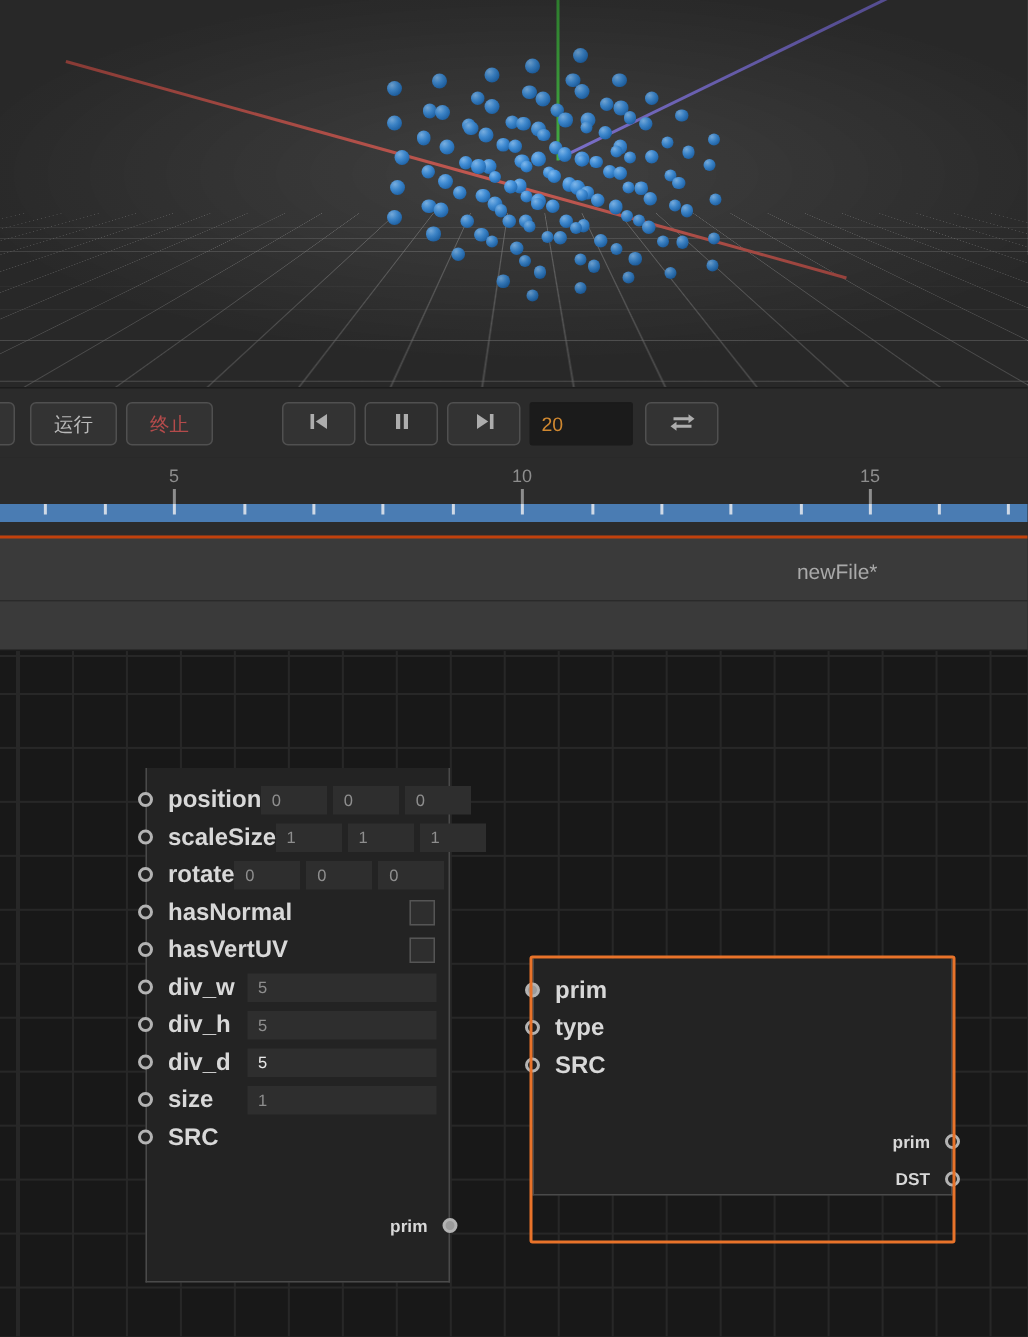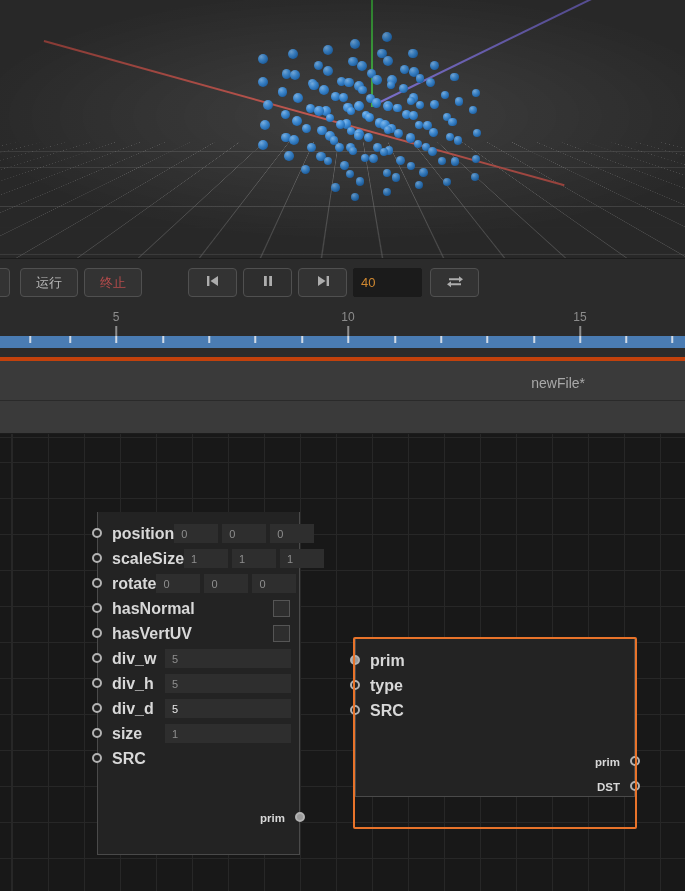--- a/index.html
+++ b/index.html
@@ -77,21 +77,21 @@
   .tl-majortick { position: absolute; top: 21px; width: 1.5px; height: 16px;
                   background: #8d8d8d; transform: translateX(-50%); }
   #tl-bar { position: absolute; left: 0; top: 31px; width: 685px; height: 12px;
             background: #4a7cb3; cursor: pointer; }
   .tl-tick { position: absolute; top: 0; width: 1.5px; height: 7px;
              background: #cfd9e6; transform: translateX(-50%); }
 
   
   #tabbar {
     position: absolute; left: 0; top: 357px; width: 685px; height: 44px;
-    background: #3a3a3a; border-top: 4px solid #c2410c; border-bottom: 1px solid #2a2a2a;
+    background: #3a3a3a; border-top: 2px solid #c2410c; border-bottom: 1px solid #2a2a2a;
   }
   #tab-newfile {
     position: absolute; right: 100px; top: 0; height: 44px;
     display: flex; align-items: center; color: #a9a9a9; font-size: 14px;
     cursor: pointer; user-select: none;
   }
   #graph-toolbar {
     position: absolute; left: 0; top: 401px; width: 685px; height: 33px;
     background: #3a3a3a; border-bottom: 1px solid #1c1c1c;
   }
@@ -324,21 +324,21 @@
       </span>
     </div>
     <div class="tb-btn" id="btn-next">
       <span>
         <svg width="16" height="14" viewBox="0 0 16 14">
             <path class="glyph" d="M3 2 L3 12 L10.5 7 Z"></path>
             <rect class="glyph" x="11.6" y="2" width="2.4" height="10"></rect>
           </svg>
       </span>
     </div>
-    <div id="frame-field">40</div>
+    <div id="frame-field">20</div>
     <div class="tb-btn" id="btn-loop">
       <span>
         <svg width="18" height="14" viewBox="0 0 18 14">
           <path class="glyph" d="M3 4.2 H13 V2.2 L17 5.2 L13 8.2 V6.2 H3 Z"></path>
           <path class="glyph" d="M15 9.2 H5 V7.2 L1 10.2 L5 13.2 V11.2 H15 Z"></path>
         </svg>
       </span>
     </div>
   </div>
 

